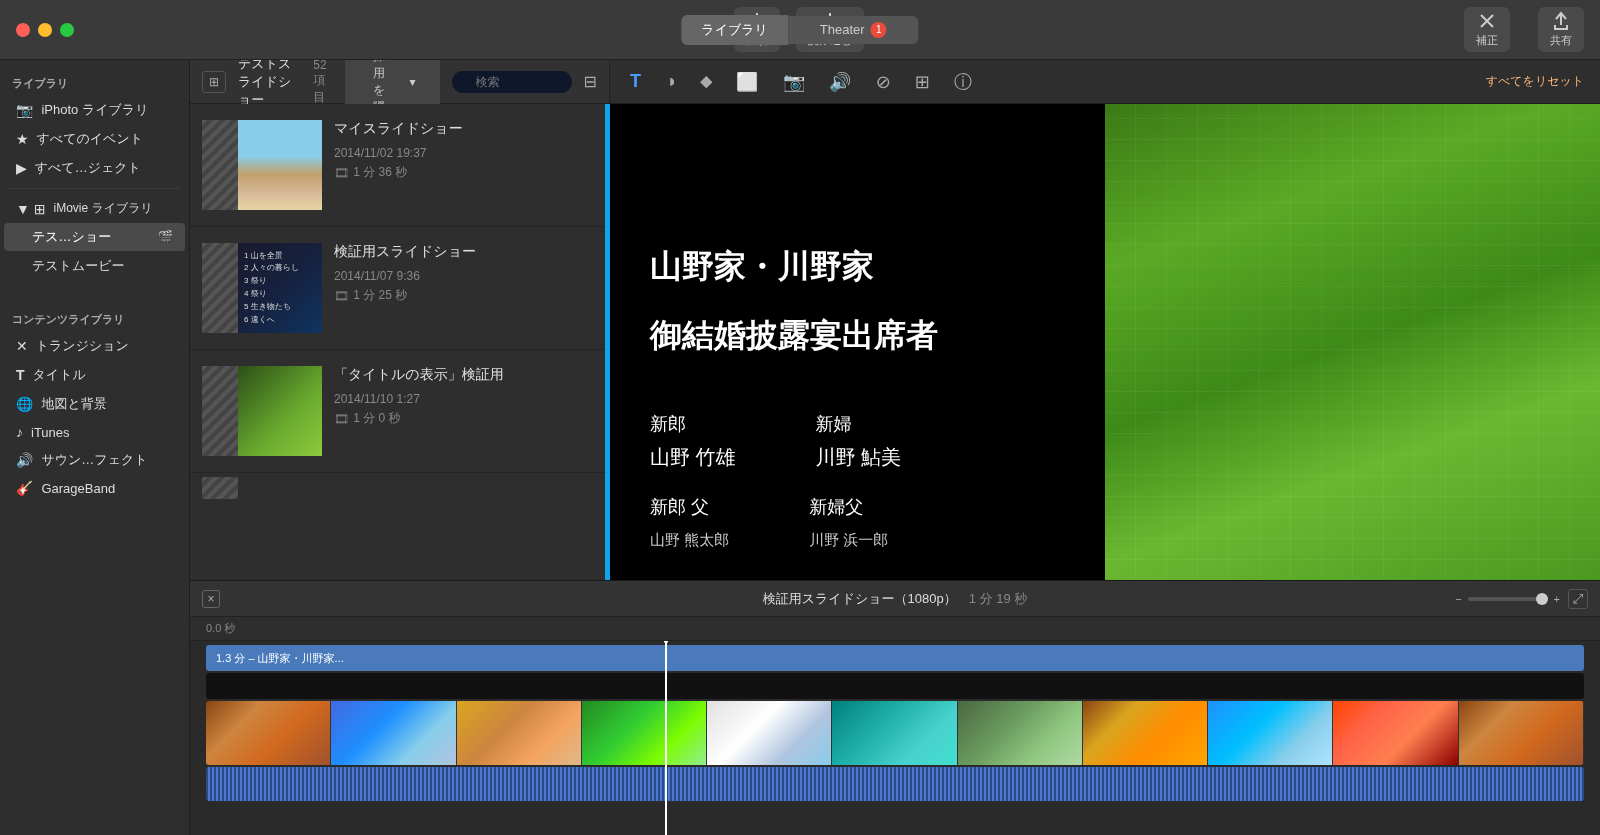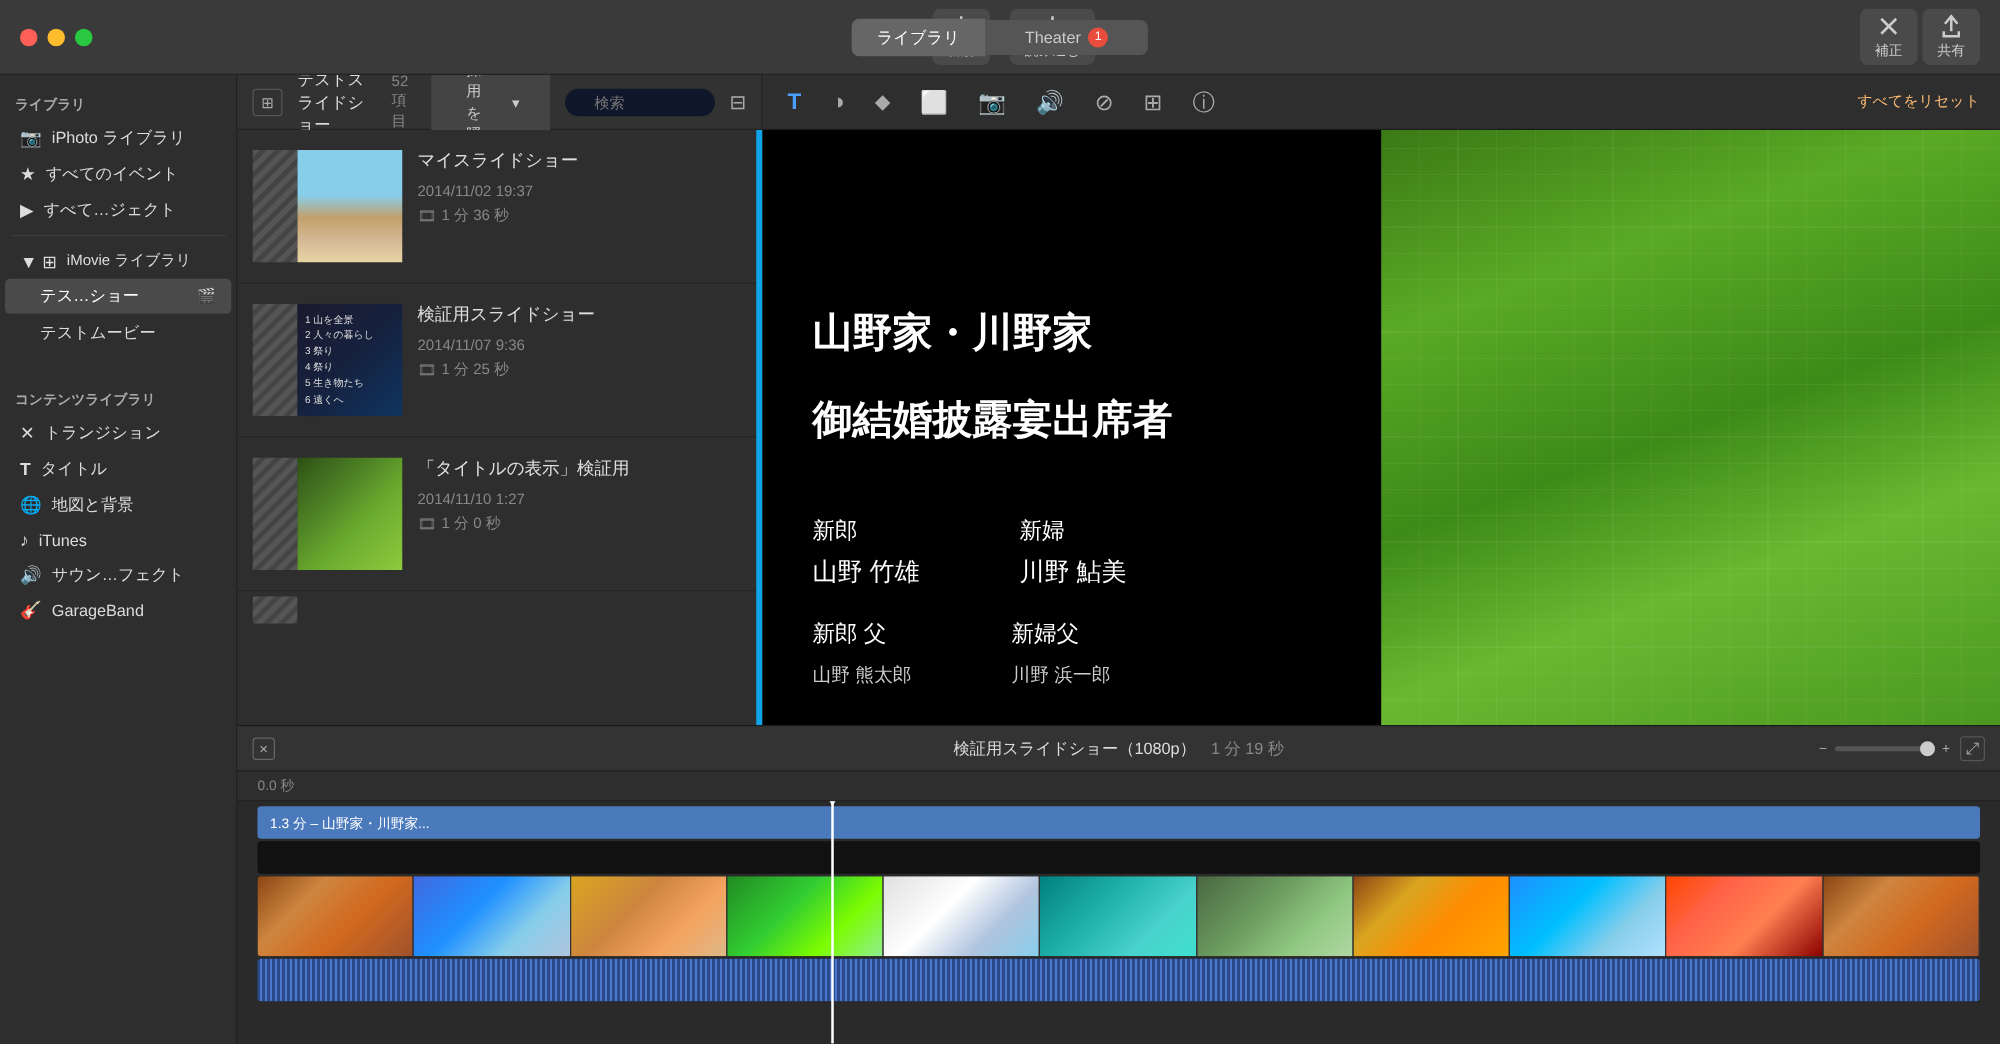--- a/index.html
+++ b/index.html
@@ -97,21 +97,21 @@
       color: #ccc;
       cursor: pointer;
       font-size: 11px;
       gap: 2px;
     }
     .action-btn svg { width: 20px; height: 20px; fill: #ccc; }
 
     .titlebar-right-actions {
       display: flex;
       align-items: center;
-      gap: 4px;
+      gap: 28px;
     }
 
     
     .main-layout {
       display: flex;
       height: 775px;
     }
 
     
     .sidebar {

